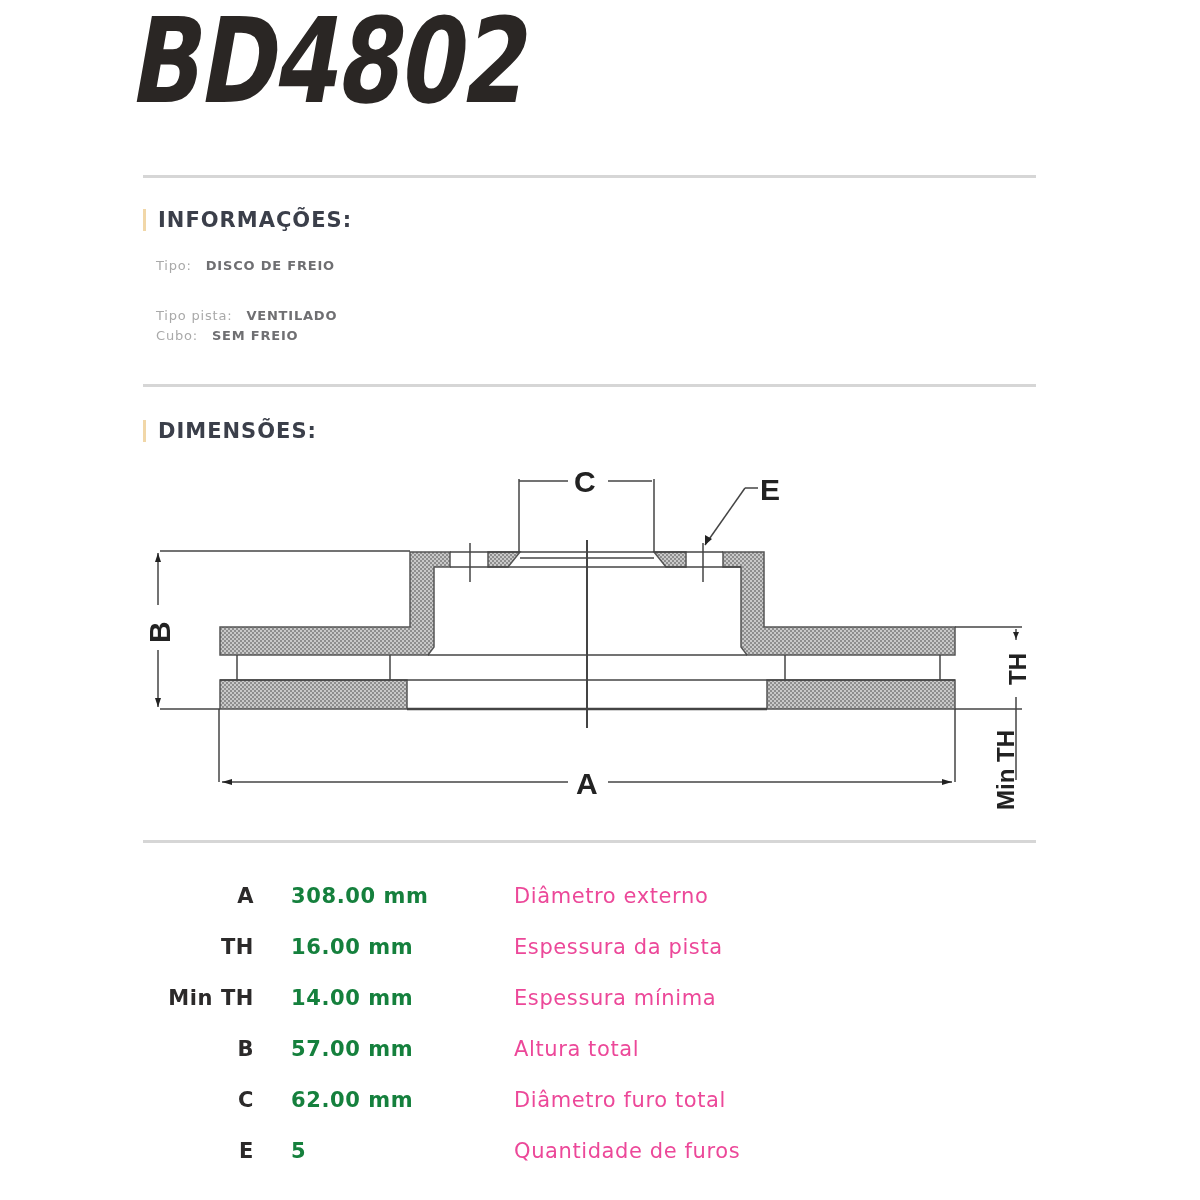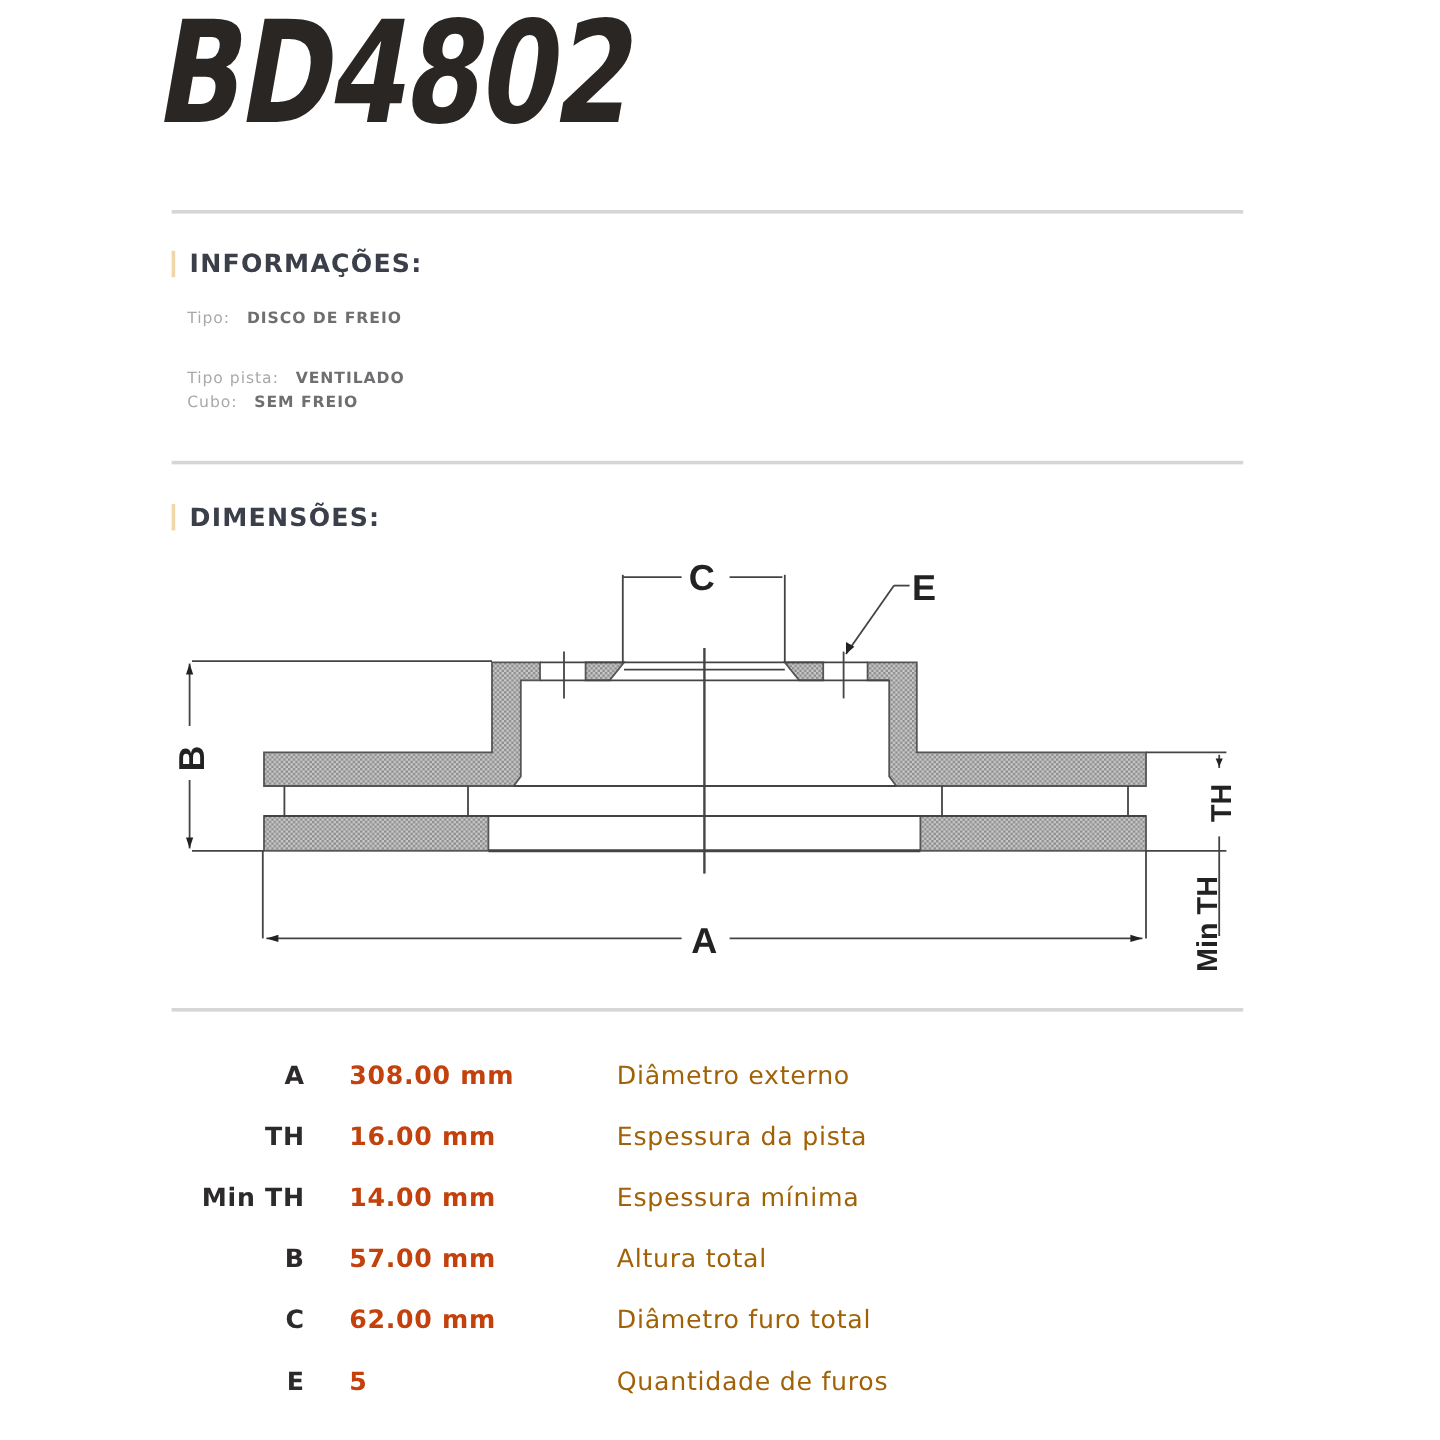--- a/index.html
+++ b/index.html
@@ -17,22 +17,22 @@
       position: absolute; left: 143px; font-size: 21px; font-weight: bold;
       color: #3b3f4a; letter-spacing: 1px; display: flex; align-items: center;
     }
     .accent { display: inline-block; width: 3px; height: 22px; background: #f1d7a8; margin-right: 12px; }
     .info-row { position: absolute; left: 143px; font-size: 13px; letter-spacing: 0.8px; margin-left: 13px; }
     .info-key { color: #a9a9a9; margin-right: 14px; }
     .info-val { color: #6f6f72; font-weight: bold; }
     .diagram { position: absolute; left: 140px; top: 460px; }
     .dim-row { position: absolute; left: 0; width: 1200px; height: 40px; font-size: 21px; letter-spacing: 0.6px; }
     .dim-key { position: absolute; right: 946px; color: #2c2a2a; font-weight: bold; text-align: right; }
-    .dim-val { position: absolute; left: 291px; color: #c2410c; font-weight: bold; }
-    .dim-desc { position: absolute; left: 514px; color: #a16207; }
+    .dim-val { position: absolute; left: 291px; color: #15803d; font-weight: bold; }
+    .dim-desc { position: absolute; left: 514px; color: #ec4899; }
   </style>
 </head>
 <body>
 
 <div class="title">BD4802</div>
 
 <div class="divider" style="top:175px;"></div>
 
 <div class="section-head" style="top:208px;">
   <span class="accent"></span>

